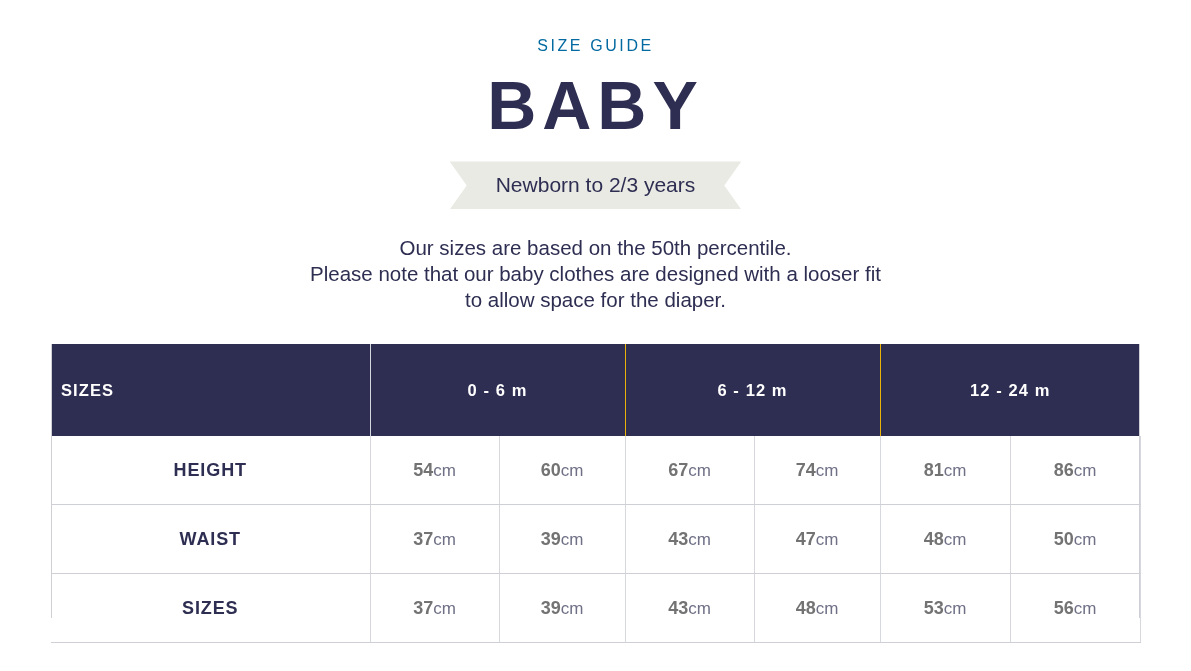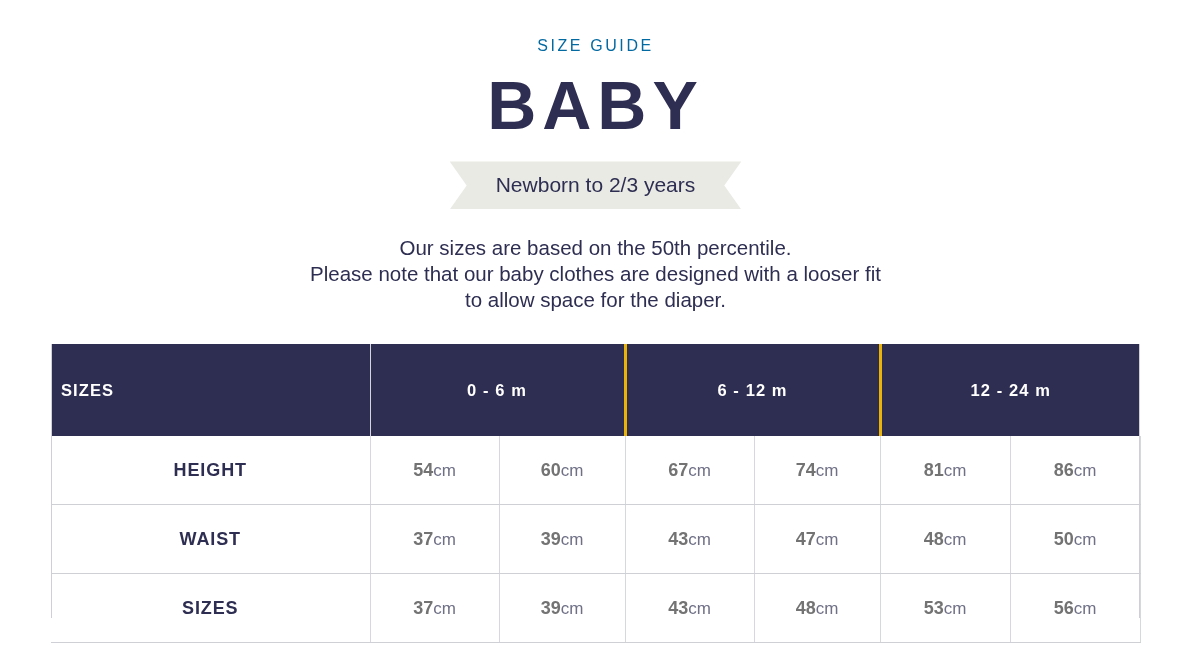--- a/index.html
+++ b/index.html
@@ -89,21 +89,21 @@
     letter-spacing: 1.1px;
     padding: 10px;
   }
   th.label-head {
     text-align: left;
     padding-left: 15px;
     border-right: 1px solid #d5d5dd;
   }
   th.group-head {
     text-align: center;
-    border-right: 3px solid #eab308;
+    border-right: 1px solid #eab308;
   }
   th.group-head.last { border-right: none; }
 
   table.size-table tbody td {
     height: 68px;
     border-bottom: 1px solid #cfcfd6;
     border-right: 1px solid #d7d7de;
     font-size: 18px;
     text-align: center;
     padding: 0;

